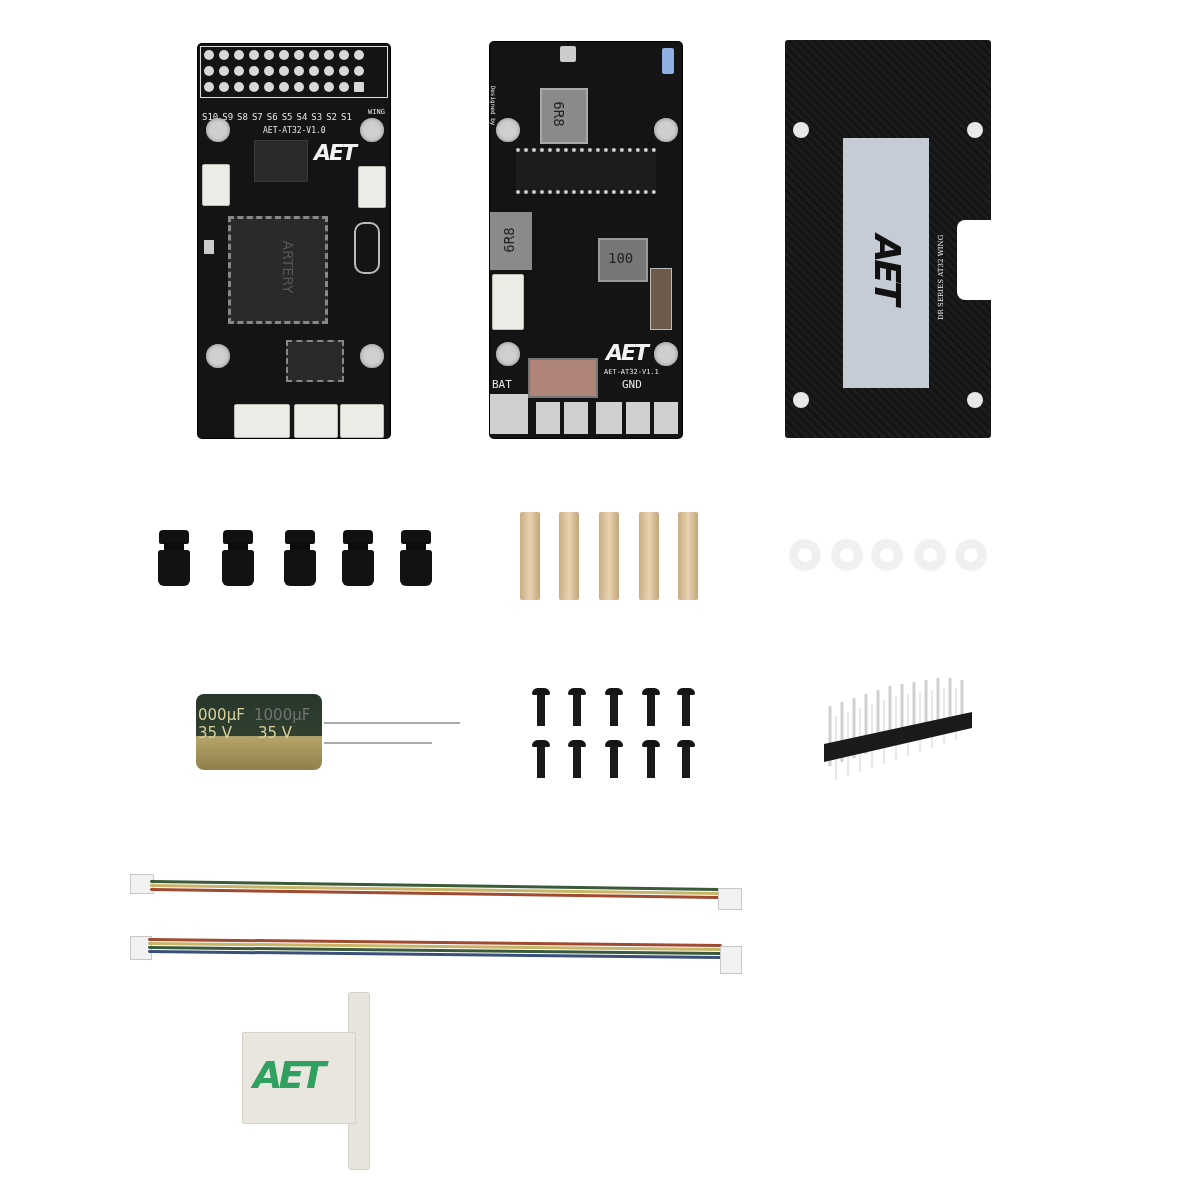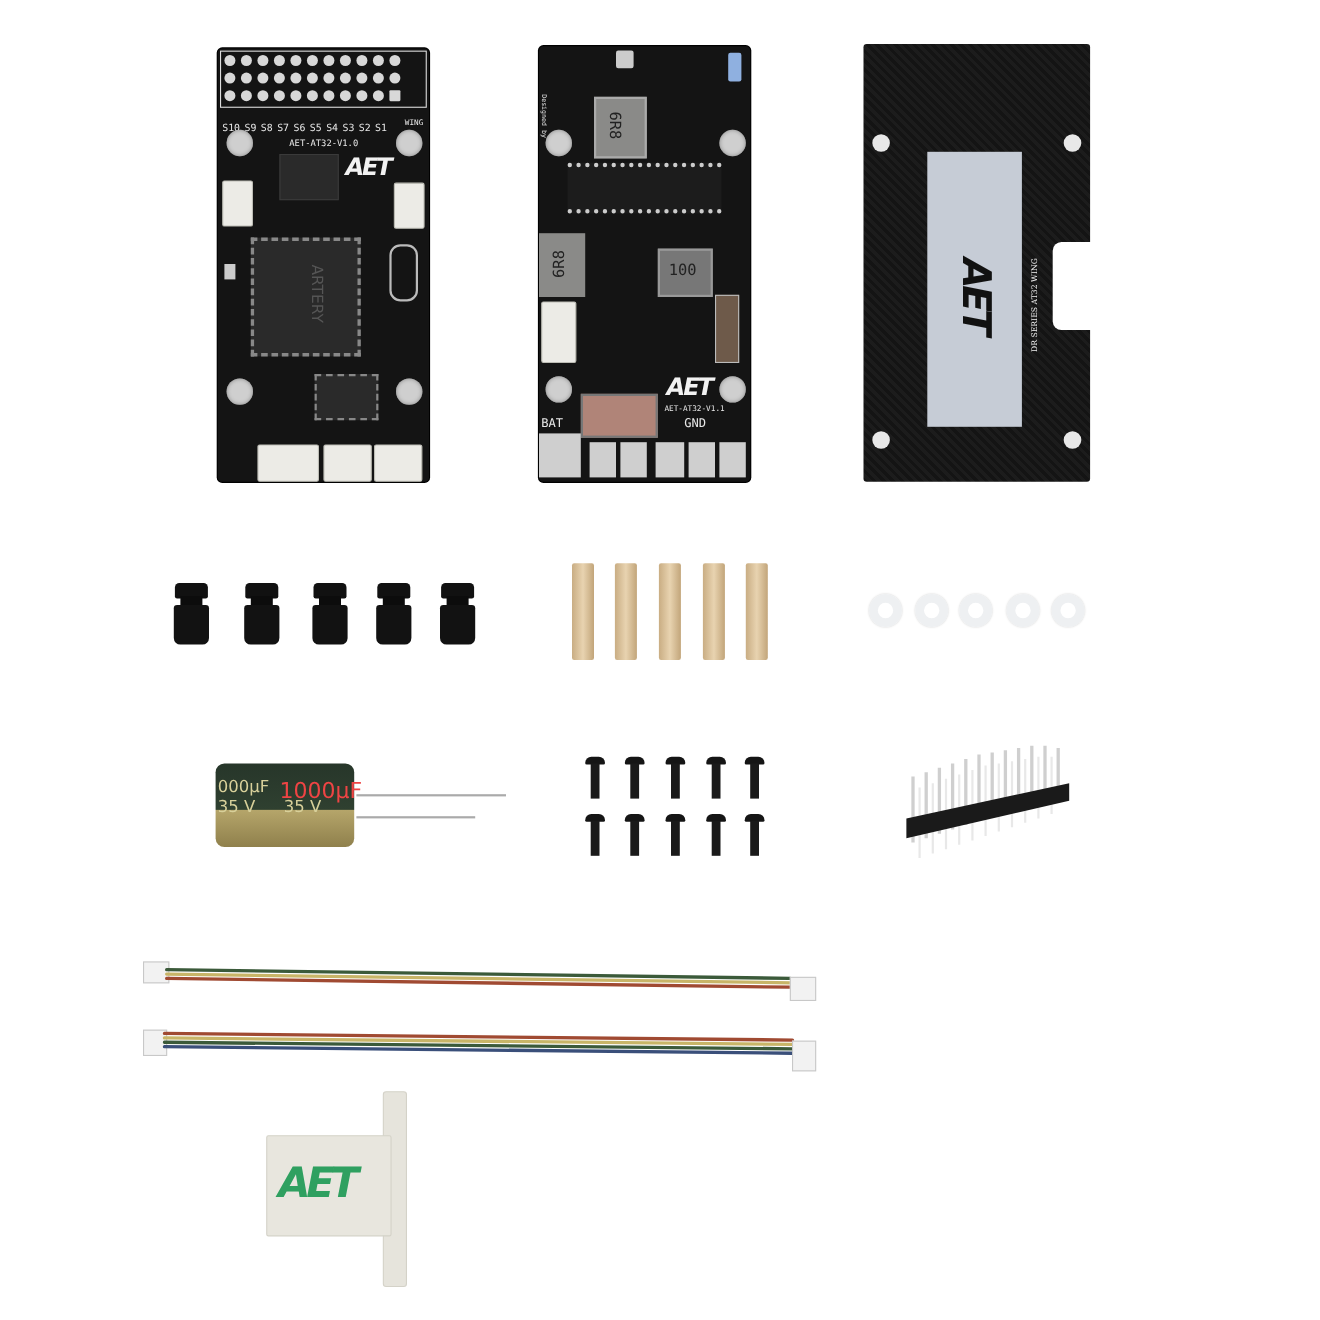--- a/index.html
+++ b/index.html
@@ -115,21 +115,21 @@
   <div class="silk" style="left:-16px;top:60px;font-size:6px;transform:rotate(90deg);">Designed by</div>
   <div class="hole" style="left:6px;top:76px;"></div>
   <div class="hole" style="left:164px;top:76px;"></div>
   <div class="abs" style="left:50px;top:46px;width:44px;height:52px;background:#8a8a88;border:2px solid #aaa;">
     <div style="position:absolute;left:4px;top:16px;font-size:14px;color:#222;transform:rotate(90deg);font-family:'DejaVu Sans Mono',monospace;">6R8</div>
   </div>
   <div class="abs" style="left:26px;top:106px;width:140px;height:38px;background:#1c1c1c;border-top:4px dotted #ccc;border-bottom:4px dotted #ccc;"></div>
   <div class="abs" style="left:0px;top:170px;width:42px;height:58px;background:#8a8a88;">
     <div style="position:absolute;left:6px;top:20px;font-size:14px;color:#222;transform:rotate(-90deg);font-family:'DejaVu Sans Mono',monospace;">6R8</div>
   </div>
-  <div class="abs" style="left:108px;top:184px;width:46px;height:40px;background:#777;border:2px solid #999;text-align:right;">
+  <div class="abs" style="left:108px;top:196px;width:46px;height:40px;background:#777;border:2px solid #999;text-align:right;">
     <div style="position:absolute;left:8px;top:10px;font-size:14px;color:#222;font-family:'DejaVu Sans Mono',monospace;">100</div>
   </div>
   <div class="jst" style="left:2px;top:232px;width:30px;height:54px;"></div>
   <div class="smd" style="left:160px;top:226px;width:20px;height:60px;"></div>
   <div class="hole" style="left:6px;top:300px;"></div>
   <div class="hole" style="left:164px;top:300px;"></div>
   <div class="logo" style="left:116px;top:298px;font-size:22px;">AET</div>
   <div class="abs" style="left:38px;top:316px;width:66px;height:36px;background:#b08478;border:2px solid #777;"></div>
   <div class="silk" style="left:114px;top:326px;font-size:7px;">AET-AT32-V1.1</div>
   <div class="silk" style="left:132px;top:336px;font-size:11px;">GND</div>
@@ -194,21 +194,21 @@
   <div class="washer" style="left:790px;top:540px;"></div>
   <div class="washer" style="left:832px;top:540px;"></div>
   <div class="washer" style="left:872px;top:540px;"></div>
   <div class="washer" style="left:915px;top:540px;"></div>
   <div class="washer" style="left:956px;top:540px;"></div>
 </div>
 
 <div class="abs" style="left:196px;top:694px;width:128px;height:76px;">
   <div class="abs" style="left:0;top:0;width:126px;height:76px;background:linear-gradient(180deg,#27362a 0%,#2f4030 55%,#b5a56a 56%,#8f804c 100%);border-radius:8px;"></div>
   <div class="abs" style="left:2px;top:12px;color:#d8d09a;font-size:15px;">000µF</div>
-  <div class="abs" style="left:58px;top:12px;color:#ef4444;font-size:20px;">1000µF</div>
+  <div class="abs" style="left:58px;top:12px;color:#737373;font-size:15px;">1000µF</div>
   <div class="abs" style="left:2px;top:30px;color:#d8d09a;font-size:15px;">35 V</div>
   <div class="abs" style="left:62px;top:30px;color:#d8d09a;font-size:15px;">35 V</div>
 </div>
 <div class="abs" style="left:324px;top:722px;width:136px;height:2px;background:#aaa;"></div>
 <div class="abs" style="left:324px;top:742px;width:108px;height:2px;background:#aaa;"></div>
 
 <div>
   <div class="screw" style="left:532px;top:688px;">
       <div class="head"></div>
       <div class="shaft"></div>

